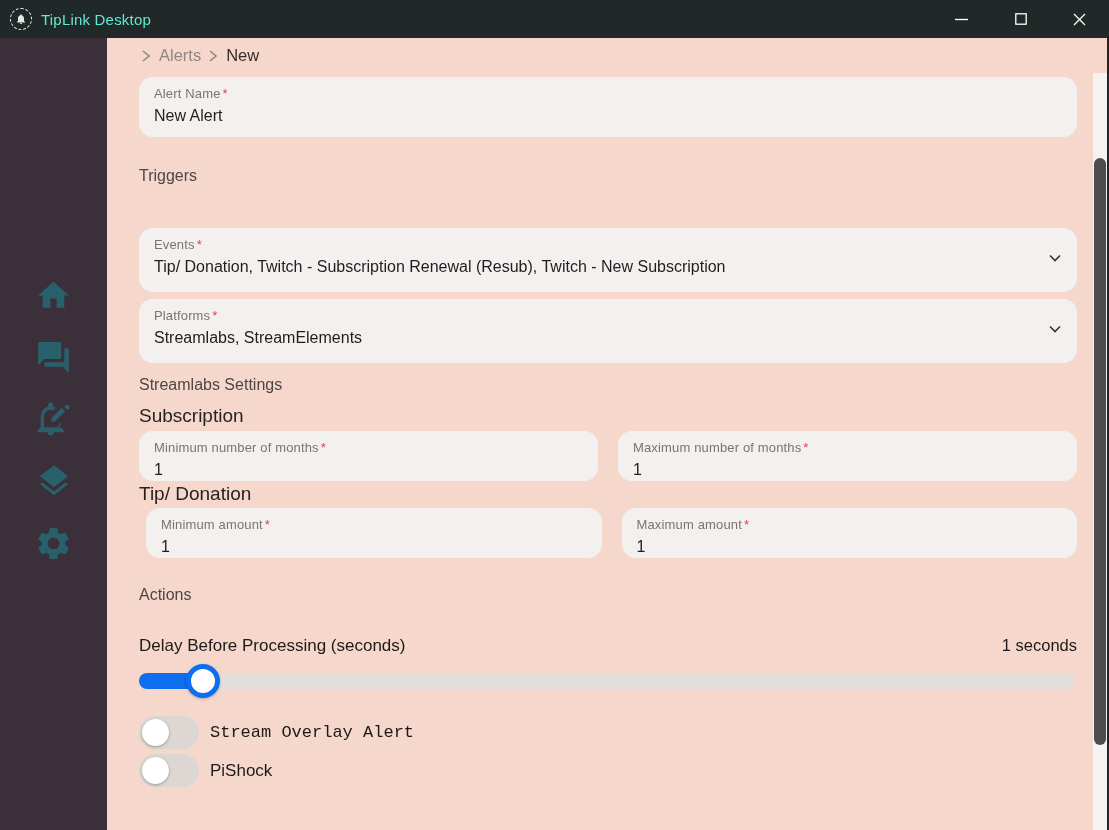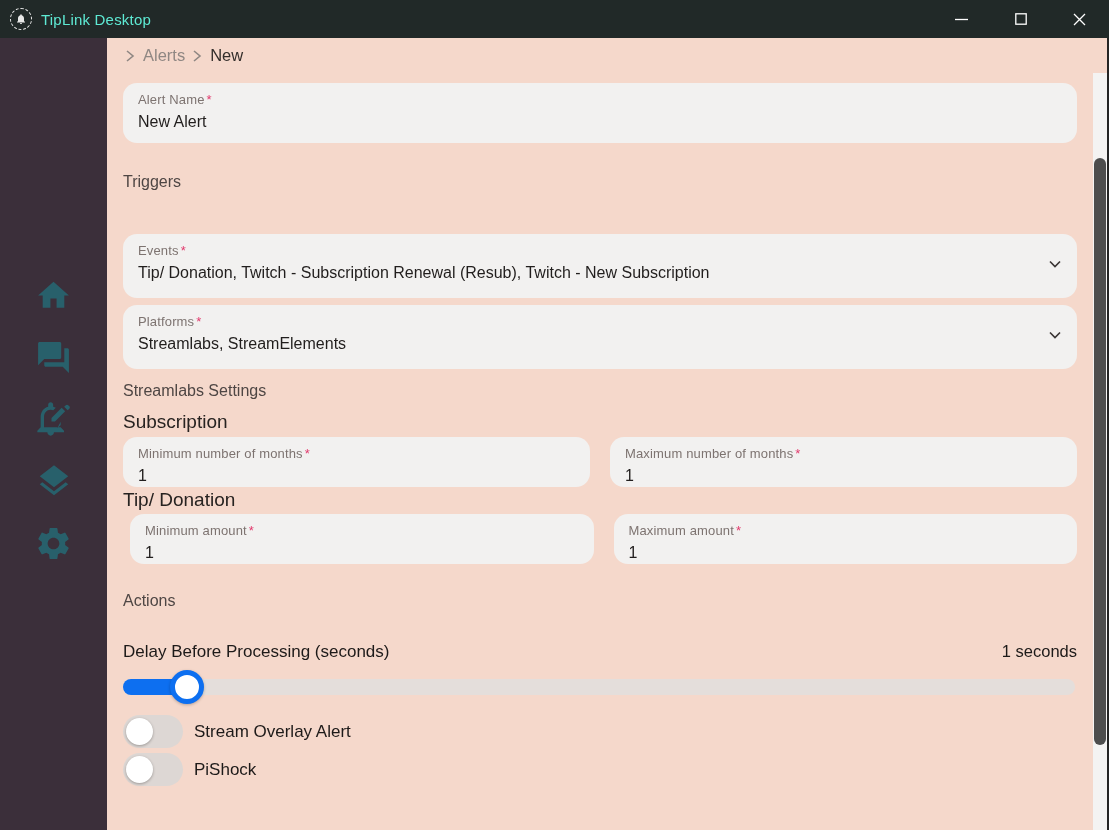--- a/index.html
+++ b/index.html
@@ -12,21 +12,21 @@
   .titlebar { height:38px; background:#212928; display:flex; align-items:center; flex:0 0 38px; }
   .titlebar .logo { width:22px; height:22px; margin-left:10px; margin-right:9px;
     border:1.6px dashed #e8e8e8; border-radius:50%; display:flex; align-items:center; justify-content:center; }
   .titlebar .logo svg { display:block; }
   .titlebar .app-title { color:#5eead4; font-size:15px; font-weight:500; letter-spacing:.2px; }
   .titlebar .spacer { flex:1; }
   .win-btn { width:59px; height:38px; display:flex; align-items:center; justify-content:center; cursor:pointer; }
   .win-btn svg { display:block; }
 
   
-  .main { flex:1; display:flex; min-height:0; border-right:2px solid #242424; }
+  .main { flex:1; display:flex; min-height:0; border-right:2px solid #242424;gap:16px; }
 
   .sidebar { flex:0 0 107px; background:#3b2f3a; display:flex; flex-direction:column; align-items:center;
     padding-top:237px; }
   .side-item { width:60px; height:40px; margin-bottom:22px; display:flex; align-items:center; justify-content:center; cursor:pointer; }
   .side-item svg { fill:#28606b; display:block; }
 
   .content { flex:1; display:flex; flex-direction:column; min-width:0; background:#f5d8cb; }
 
   .breadcrumb { height:35px; flex:0 0 35px; display:flex; align-items:center; padding-left:11px; }
   .crumb-sep { display:flex; align-items:center; margin:0 7px; }
@@ -39,21 +39,21 @@
   
   .scrollbar { flex:0 0 14px; background:#f4f3f2; position:relative; }
   .scroll-thumb { position:absolute; left:1px; width:12px; top:85px; height:587px; background:#4d4d4d; border-radius:6px; }
 
   
   .card { background:#f2f1f0; border-radius:14px; padding:9px 15px; position:relative; }
   .card .f-label { font-size:13px; color:#7d7370; letter-spacing:.15px; }
   .card .req { color:#e23a6d; margin-left:2px; font-size:13px; }
   .card .f-value { font-size:16px; color:#211e1d; margin-top:6px; white-space:nowrap; overflow:hidden; }
 
-  .alert-card { margin-top:10px; height:60px; }
+  .alert-card { margin-top:4px; height:60px; }
   .select-card { height:64px; cursor:pointer; }
   .platforms-card { margin-top:7px; }
   .events-card { margin-top:36px; }
   .chev { position:absolute; right:12px; top:50%; transform:translateY(-50%); }
 
   .h1 { font-size:16px; line-height:33px; color:#4e4644; font-weight:400; }
   .h2 { font-size:19px; line-height:26px; color:#272321; font-weight:400; }
   .h1.triggers { margin-top:22px; }
   .h1.streamlabs { margin-top:5px; }
   .h2.subscription { margin-top:2px; }
@@ -70,21 +70,21 @@
   .delay-label { font-size:17px; color:#1d1a19; }
   .delay-value { font-size:16.5px; color:#1d1a19; }
 
   .slider { margin-top:8px; height:34px; position:relative; }
   .slider .track { position:absolute; left:0; right:2px; top:9px; height:16px; border-radius:8px; background:#e4dedb; }
   .slider .fill { position:absolute; left:0; top:9px; width:72px; height:16px; border-radius:8px; background:#0d6ff0; }
   .slider .thumb { position:absolute; left:47px; top:0; width:34px; height:34px; border-radius:50%;
     background:#ffffff; border:5px solid #0d6ff0; box-shadow:0 1px 3px rgba(0,0,0,.25); }
 
   .toggle-row { display:flex; align-items:center; }
-  .toggle-row.first { margin-top:11px; }
+  .toggle-row.first { margin-top:18px;font-family:Liberation Mono, monospace; }
   .toggle-row.second { margin-top:5px; }
   .switch { width:60px; height:33px; border-radius:17px; background:#ddd7d4; position:relative; flex:0 0 60px; cursor:pointer; }
   .switch .knob { position:absolute; left:3px; top:3px; width:27px; height:27px; border-radius:50%;
     background:#ffffff; box-shadow:0 1px 3px rgba(0,0,0,.3); }
   .toggle-label { margin-left:11px; font-size:17px; color:#1d1a19; }
 </style>
 </head>
 <body>
 
 <div class="window">

